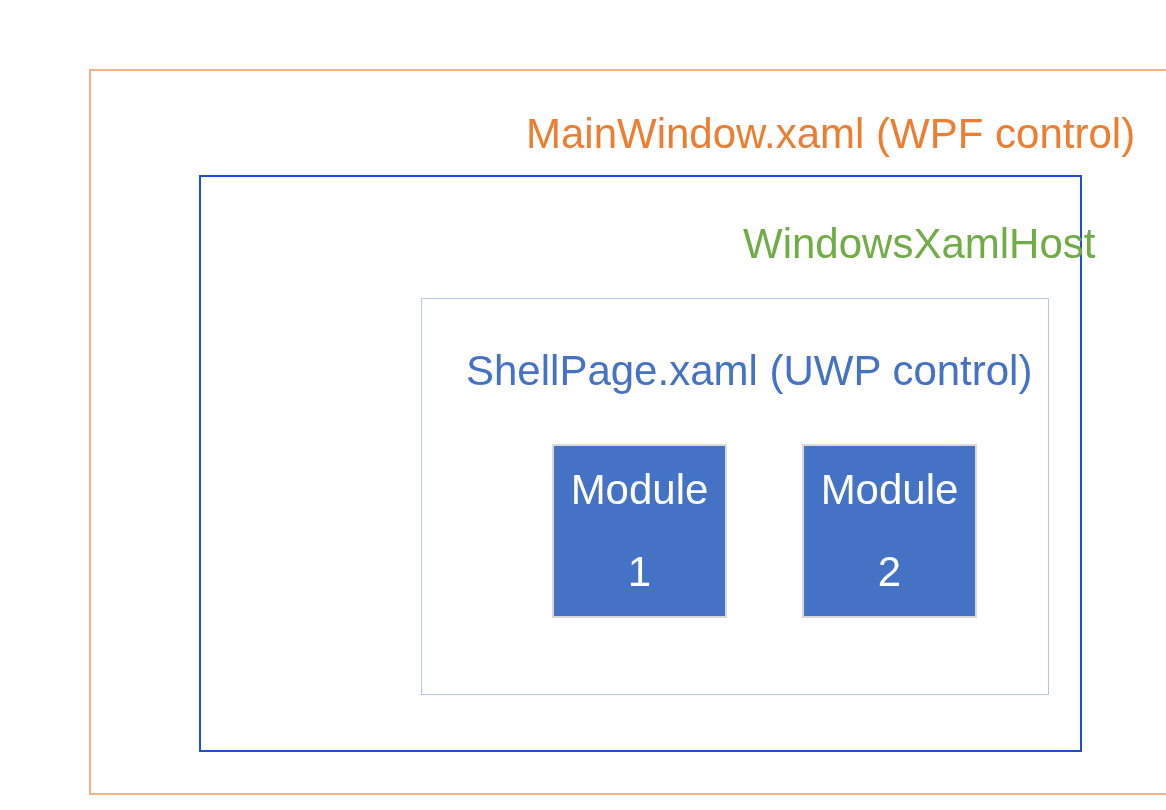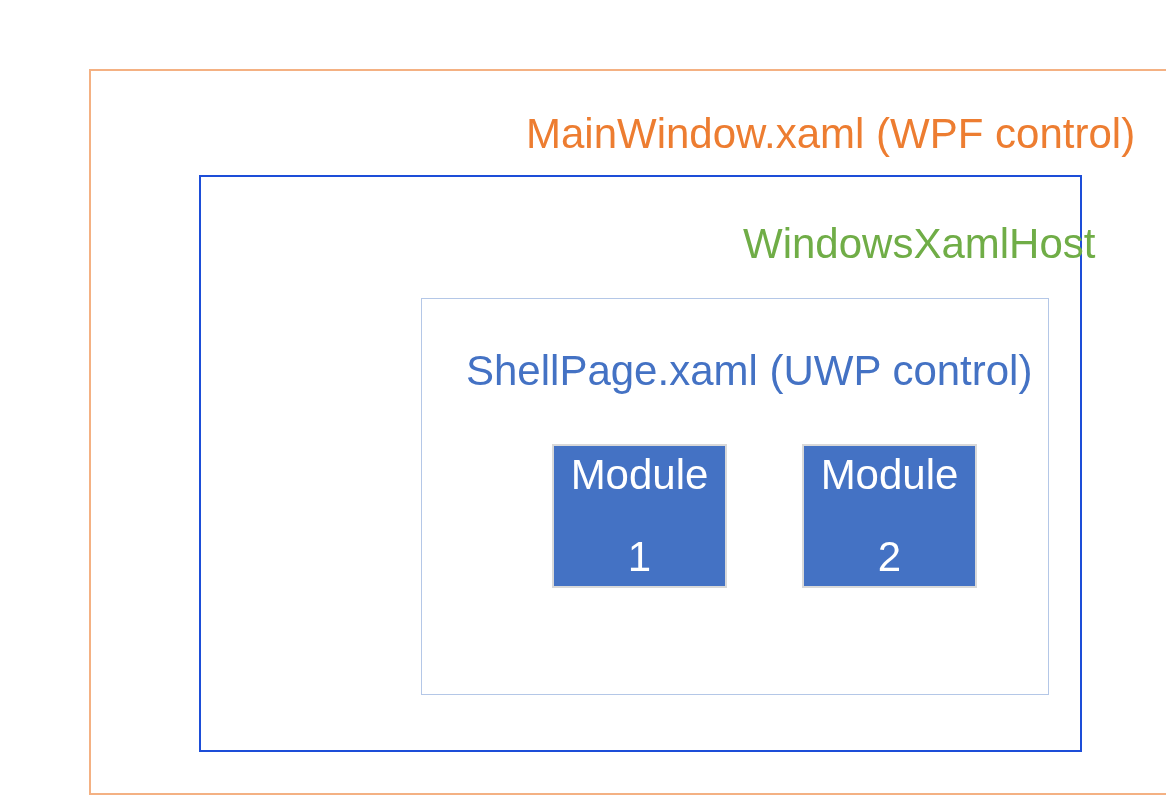--- a/index.html
+++ b/index.html
@@ -51,21 +51,21 @@
     left: 526px; top: 27px;
     color: #70AD47;
   }
   .label-shell {
     left: 28px; top: 32px;
     color: #4472C4;
   }
   .module {
     position: absolute;
     top: 145px;
-    width: 175px; height: 144px;
+    width: 175px; height: 174px;
     background: #4472C4;
     border: 2px solid #D9D9D9;
     color: #FFFFFF;
     display: flex;
     flex-direction: column;
     align-items: center;
     justify-content: center;
     text-align: center;
     font-size: 42px;
     line-height: 1.19;

